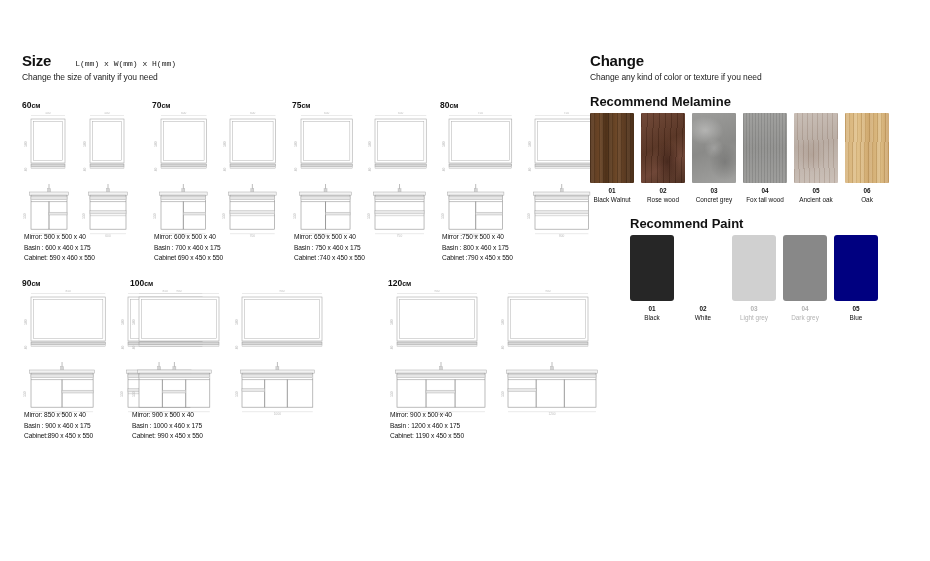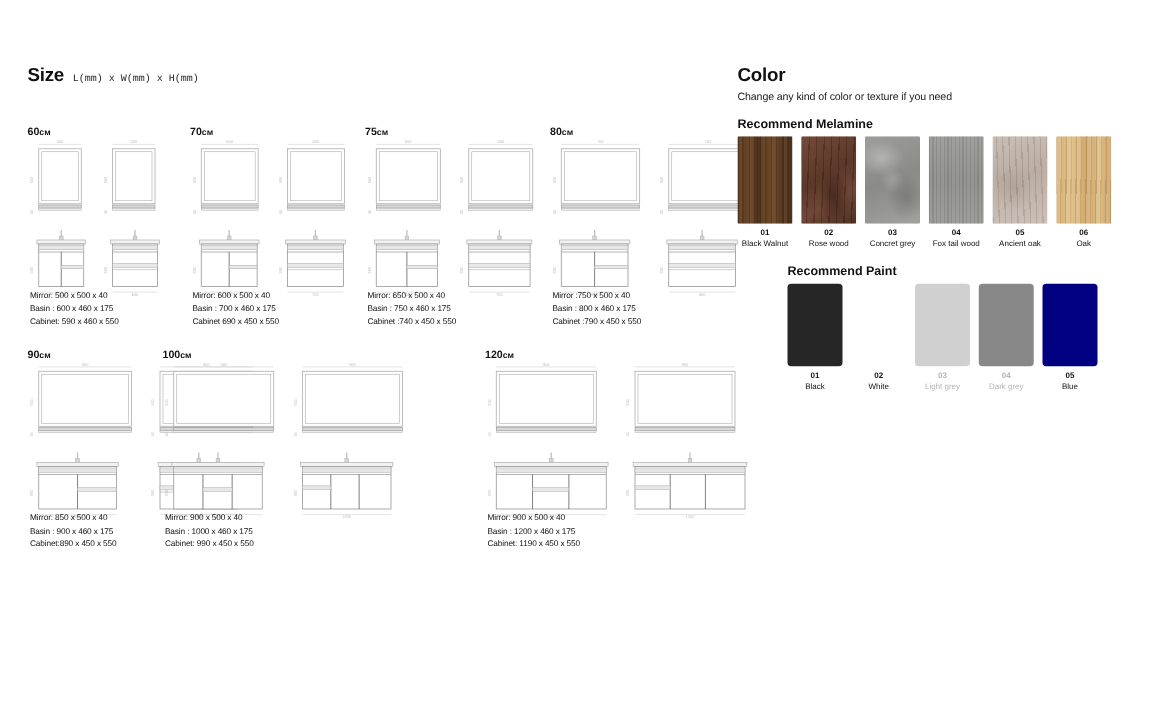--- a/index.html
+++ b/index.html
@@ -19,21 +19,21 @@
   
   .section {
     position: absolute;
   }
   #size-section { left: 22px; top: 52px; width: 560px; }
   #color-section { left: 590px; top: 52px; width: 320px; }
 
   .sec-title-row {
     display: flex;
     align-items: baseline;
-    gap: 7px;
+    gap: 24px;
   }
   .sec-title {
     font-size: 15px;
     font-weight: bold;
     letter-spacing: -0.2px;
     color: #111;
   }
   .sec-sub-inline {
     font-size: 8px;
     color: #222;
@@ -78,21 +78,21 @@
     position: absolute;
     font-size: 6.6px;
     line-height: 1.62;
     color: #111;
     white-space: nowrap;
     letter-spacing: -0.1px;
   }
 
   
   .swatch-head {
-    font-size: 10px;
+    font-size: 13px;
     font-weight: bold;
     color: #111;
     margin-bottom: 4px;
   }
   .swatch-row {
     display: flex;
     gap: 7px;
     align-items: flex-start;
   }
   .swatch-cell {
@@ -162,20 +162,21 @@
   }
 </style>
 </head>
 <body>
 
 <div class="section" id="size-section">
   <div class="sec-title-row">
     <span class="sec-title">Size</span>
     <span class="sec-sub-inline">L(mm) x W(mm) x H(mm)</span>
   </div>
+  <div class="sec-desc">Change the size of vanity if you need</div>
 </div>
 
 <div id="size-groups">
     <div class="group" style="left: 22px; top: 100px;">
       <div class="group-label">60<span class="unit">см</span></div>
       <div class="drawings">
         <div class="variant">
           <div class="dwg">
             <svg width="49" height="65" viewBox="0 0 49 65">
               <line x1="9" y1="3.5" x2="43" y2="3.5" stroke="#c9c9c9" stroke-width="0.4"></line>
@@ -649,21 +650,21 @@
     </div>
     <div class="specs" style="left: 390px; top: 410px;">
       <div>Mirror: 900 x 500 x 40</div>
       <div>Basin : 1200 x 460 x 175</div>
       <div>Cabinet: 1190 x 450 x 550</div>
     </div>
   </div>
 
 <div class="section" id="color-section">
   <div class="sec-title-row">
-    <span class="sec-title">Color</span>
+    <span class="sec-title">Change</span>
   </div>
   <div class="sec-desc">Change any kind of color or texture if you need</div>
 
   <div style="margin-top:12px;">
     <div class="swatch-head">Recommend Melamine</div>
     <div class="swatch-row" id="melamine-row">
         <div class="swatch-cell">
           <div class="swatch tex-walnut"></div>
           <div class="sw-num">01</div>
           <div class="sw-name">Black Walnut</div>

